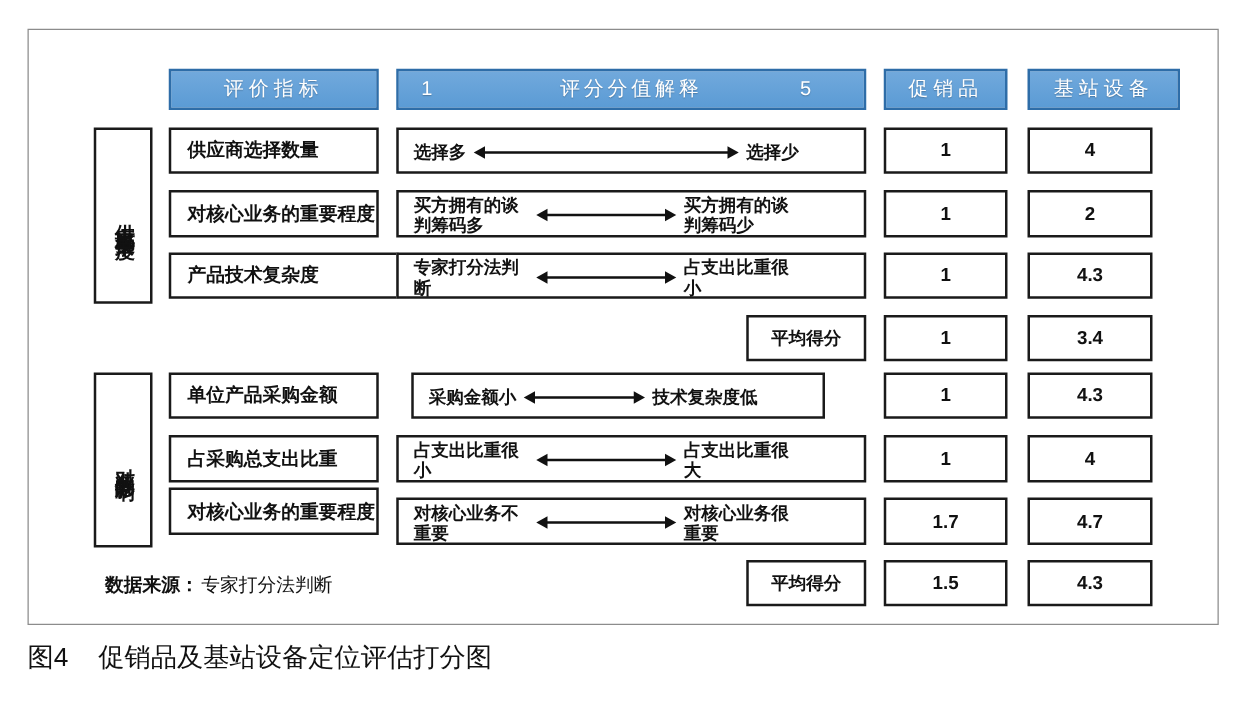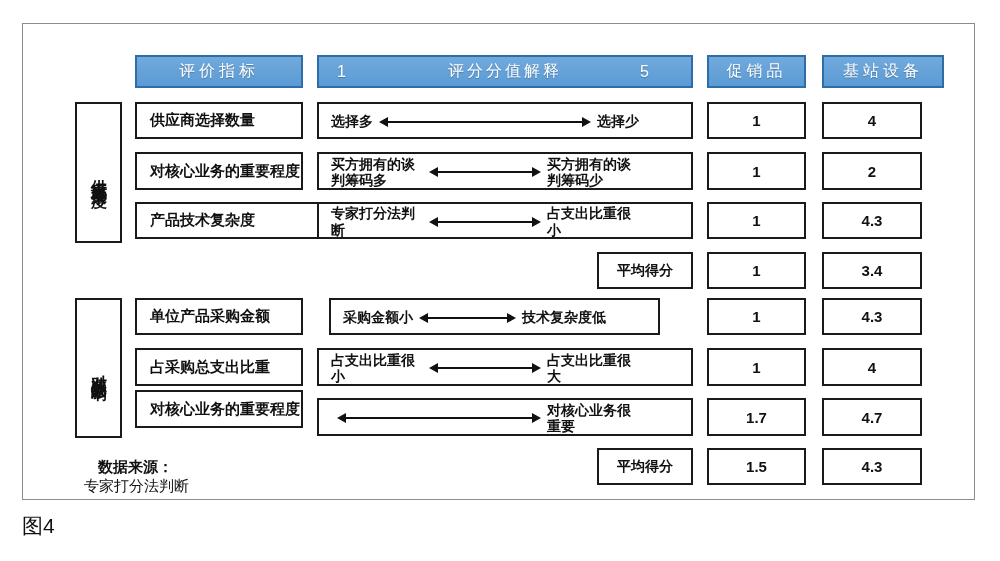--- a/index.html
+++ b/index.html
@@ -45,21 +45,21 @@
   }
   .arrow::before{left:-8px;border-right:9px solid var(--ink);}
   .arrow::after{right:-8px;border-left:9px solid var(--ink);}
   .score{font-weight:bold;font-size:15px;}
   .avg{font-weight:bold;font-size:14px;}
   .group{
     font-weight:bold;font-size:16px;line-height:1.18;
     writing-mode:vertical-rl;text-orientation:upright;
     letter-spacing:2px;
   }
-  .source{font-size:15px;display:flex;align-items:center;flex-direction:column;}
+  .source{font-size:15px;display:flex;align-items:center;}
   .source .src-label{font-weight:bold;margin-right:2px;}
   .caption{font-size:21px;display:flex;align-items:baseline;}
   .caption .cap-title{margin-left:24px;}
 </style>
 </head>
 <body>
 
 <div class="abs frame" style="left:22px;top:23px;width:953px;height:477px"></div>
 
 <div class="abs box bluebox" style="left:135px;top:55px;width:168px;height:33px">
@@ -166,20 +166,21 @@
   <span>1</span>
 </div>
 <div class="abs box score" style="left:822px;top:348px;width:100px;height:38px">
   <span>4</span>
 </div>
 
 <div class="abs box criteria" style="left:135px;top:390px;width:168px;height:38px">
   <span>对核心业务的重要程度</span>
 </div>
 <div class="abs box explain" style="left:317px;top:398px;width:376px;height:38px">
+  <span class="anchor">对核心业务不重要</span>
   <span class="arrow"></span>
   <span class="anchor right">对核心业务很重要</span>
 </div>
 <div class="abs box score" style="left:707px;top:398px;width:99px;height:38px">
   <span>1.7</span>
 </div>
 <div class="abs box score" style="left:822px;top:398px;width:100px;height:38px">
   <span>4.7</span>
 </div>
 
@@ -193,13 +194,14 @@
   <span>4.3</span>
 </div>
 
 <div class="abs source" style="left:84px;top:458px;height:20px">
   <span class="src-label">数据来源：</span>
   <span>专家打分法判断</span>
 </div>
 
 <div class="abs caption" style="left:22px;top:512px">
   <span>图4</span>
+  <span class="cap-title">促销品及基站设备定位评估打分图</span>
 </div>
 
 </body></html>

